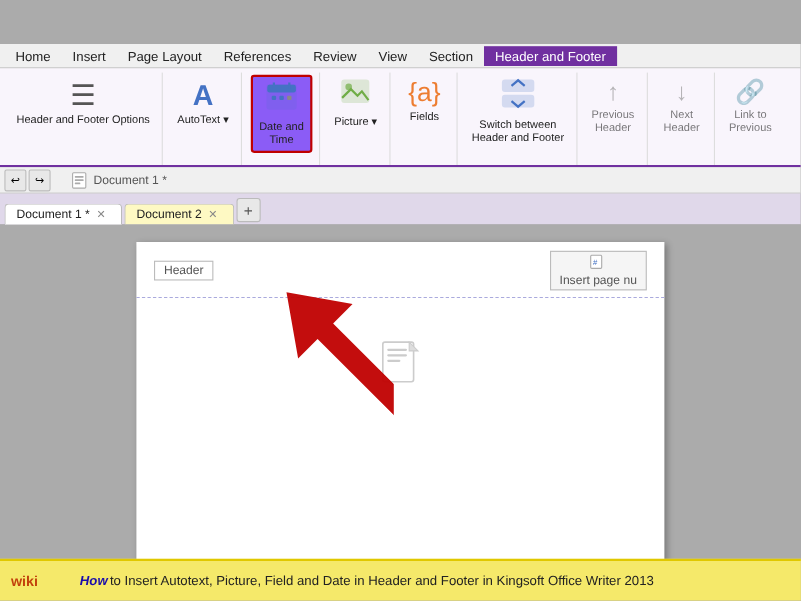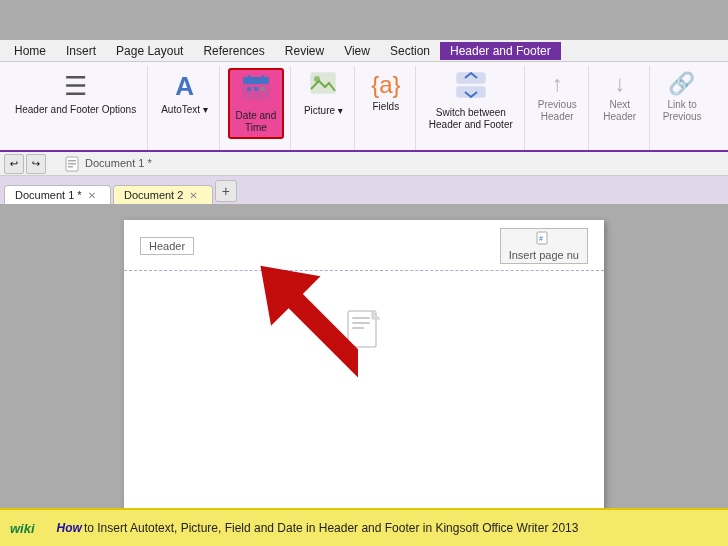--- a/index.html
+++ b/index.html
@@ -206,24 +206,23 @@
       width: 728px;
       height: 38px;
       display: flex;
       align-items: center;
       padding: 0 10px;
       font-size: 12px;
       color: #222;
       border-top: 2px solid #e0c800;
     }
     .caption-bar .wiki-logo {
-      color: #15803d;
+      color: #c2410c;
       font-weight: bold;
-      font-style: italic;
-      margin-right: 6px;
+      margin-right: 22px;
       font-size: 13px;
     }
     .icon-autotext { color: #4472c4; font-size: 22px; }
   </style>
 </head>
 <body>
 
 <div class="menu-bar">
   <span class="menu-item">Home</span>
   <span class="menu-item">Insert</span>
@@ -246,21 +245,21 @@
   </div>
 
   <div class="ribbon-group">
     <button class="ribbon-btn">
       <span class="btn-icon icon-autotext" style="font-size:26px; color:#4472c4; font-weight:bold;">A</span>
       <span class="btn-label">AutoText ▾</span>
     </button>
   </div>
 
   <div class="ribbon-group">
-    <button class="ribbon-btn ribbon-btn-highlighted" style="border:2px solid #c00000; background:#ec4899; min-width:56px;">
+    <button class="ribbon-btn ribbon-btn-highlighted" style="border:2px solid #c00000; background:#8b5cf6; min-width:56px;">
       <span class="btn-icon" style="font-size:26px;">
         
         <svg width="30" height="28" viewBox="0 0 30 28">
           <rect x="2" y="4" width="26" height="22" rx="2" fill="#4472c4" opacity="0.15" stroke="#4472c4" stroke-width="1.5"></rect>
           <rect x="2" y="4" width="26" height="7" rx="2" fill="#4472c4"></rect>
           <line x1="8" y1="2" x2="8" y2="8" stroke="#4472c4" stroke-width="2"></line>
           <line x1="22" y1="2" x2="22" y2="8" stroke="#4472c4" stroke-width="2"></line>
           <rect x="6" y="14" width="4" height="4" rx="1" fill="#4472c4"></rect>
           <rect x="13" y="14" width="4" height="4" rx="1" fill="#4472c4"></rect>
           <rect x="20" y="14" width="4" height="4" rx="1" fill="#888"></rect>

